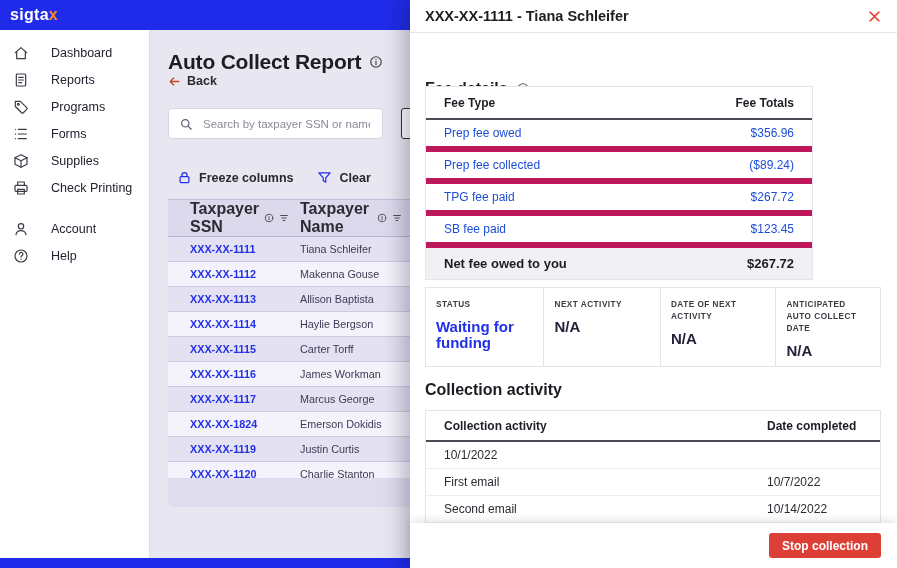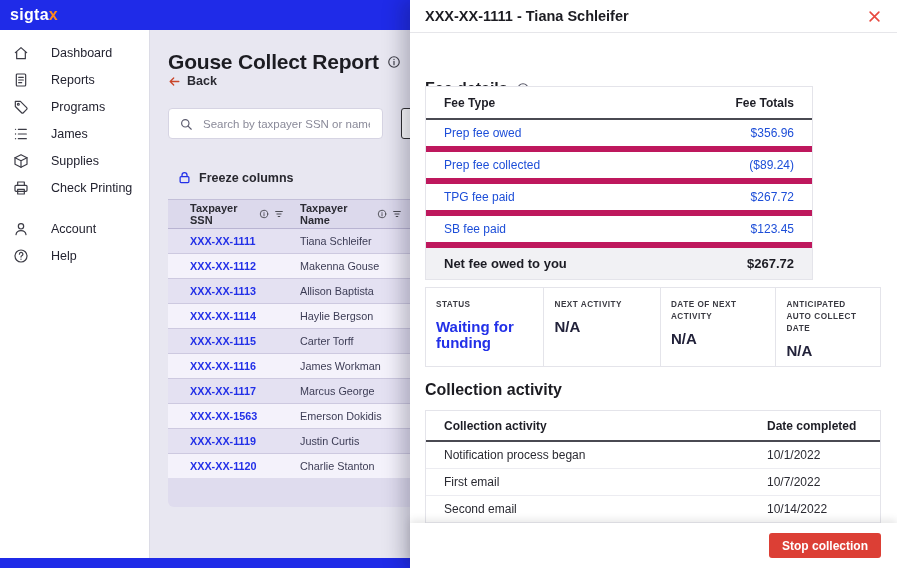--- a/index.html
+++ b/index.html
@@ -29,30 +29,30 @@
   .title-info svg{width:14px;height:14px;}
   .back{position:absolute;left:18px;top:44px;display:flex;align-items:center;gap:6px;font-size:12.5px;font-weight:bold;color:#2b2b33;cursor:pointer;}
   .back-ic{display:flex;width:13px;height:13px;color:#c9452a;}
   .back-ic svg{width:13px;height:13px;}
   .searchbox{position:absolute;left:18px;top:78px;width:215px;height:31px;background:#fff;border:1px solid #d6d4e3;border-radius:4px;display:flex;align-items:center;gap:8px;padding:0 10px;}
   .search-ic{display:flex;width:14px;height:14px;color:#5b5b6e;}
   .search-ic svg{width:14px;height:14px;}
   .searchbox input{border:none;outline:none;background:transparent;width:100%;font-size:11.5px;color:#333;font-family:"Liberation Sans",sans-serif;}
   .searchbox input::placeholder{color:#8a8a99;}
   .mystery{position:absolute;left:251px;top:78px;width:110px;height:31px;background:#fff;border:1px solid #2f2f2f;border-radius:3px;cursor:pointer;}
-  .table-actions{position:absolute;left:27px;top:140px;display:flex;gap:24px;align-items:center;flex-direction:column;}
+  .table-actions{position:absolute;left:27px;top:140px;display:flex;gap:24px;align-items:center;}
   .action{display:flex;align-items:center;gap:7px;font-size:12.5px;font-weight:bold;color:#28282f;cursor:pointer;}
   .action-ic{display:flex;width:15px;height:15px;color:#2230e8;}
   .action-ic svg{width:15px;height:15px;}
 
   
   .grid{position:absolute;left:18px;top:169px;}
   table{border-collapse:collapse;width:600px;table-layout:fixed;}
   col.c1{width:122px;} col.c2{width:118px;} col.c3{width:360px;}
-  thead th{background:#dcd9ec;height:29px;text-align:left;font-size:11px;color:#2b2b33;
+  thead th{background:#dcd9ec;height:29px;text-align:left;font-size:16px;color:#2b2b33;
     border-top:1px solid #c3bfd8;border-bottom:1px solid #b9b4d2;padding:0 6px;cursor:pointer;}
   th.first,td.first{padding-left:22px;}
   th.second,td.second{padding-left:10px;}
   .th-inner{display:flex;align-items:center;gap:5px;}
   .th-ic{display:flex;width:10px;height:10px;color:#4a4a52;}
   .th-ic svg{width:10px;height:10px;}
   .th-ic.fz{width:11px;height:11px;}
   tbody td{height:25px;font-size:10.8px;border-bottom:1px solid #cdc9e0;padding:0 6px;}
   tbody tr{cursor:pointer;}
   tbody tr:nth-child(odd){background:#e4e1f2;}
@@ -144,21 +144,21 @@
       </div>
       <div class="nav-item">
         <span class="nav-ic">
             <svg viewBox="0 0 24 24" fill="none" stroke="currentColor" stroke-width="1.8" stroke-linecap="round" stroke-linejoin="round">
               <path d="M8 5h12M8 12h12M8 19h12"></path>
               <circle cx="3.8" cy="5" r="1" fill="currentColor" stroke="none"></circle>
               <circle cx="3.8" cy="12" r="1" fill="currentColor" stroke="none"></circle>
               <circle cx="3.8" cy="19" r="1" fill="currentColor" stroke="none"></circle>
             </svg>
           </span>
-        <span>James</span>
+        <span>Forms</span>
       </div>
       <div class="nav-item">
         <span class="nav-ic">
             <svg viewBox="0 0 24 24" fill="none" stroke="currentColor" stroke-width="1.8" stroke-linecap="round" stroke-linejoin="round">
               <path d="M12 2.5 21 7v10l-9 4.5L3 17V7z"></path>
               <path d="M3 7l9 4.5L21 7M12 11.5v10"></path>
             </svg>
           </span>
         <span>Supplies</span>
       </div>
@@ -189,21 +189,21 @@
               <circle cx="12" cy="16.8" r="1" fill="currentColor" stroke="none"></circle>
             </svg>
           </span>
         <span>Help</span>
       </div>
     </nav>
   </aside>
 
   <main class="main">
     <div class="page-title-row">
-      <h1>Gouse Collect Report</h1>
+      <h1>Auto Collect Report</h1>
       <span class="title-info">
           <svg viewBox="0 0 24 24" fill="none" stroke="currentColor" stroke-width="2" stroke-linecap="round">
             <circle cx="12" cy="12" r="9"></circle>
             <path d="M12 11v5.5"></path>
             <circle cx="12" cy="7.6" r="1.1" fill="currentColor" stroke="none"></circle>
           </svg>
         </span>
     </div>
 
     <div class="back">
@@ -323,21 +323,21 @@
             <td class="ssn first">XXX-XX-1116</td>
             <td class="tname second">James Workman</td>
             <td></td>
           </tr>
           <tr>
             <td class="ssn first">XXX-XX-1117</td>
             <td class="tname second">Marcus George</td>
             <td></td>
           </tr>
           <tr>
-            <td class="ssn first">XXX-XX-1563</td>
+            <td class="ssn first">XXX-XX-1824</td>
             <td class="tname second">Emerson Dokidis</td>
             <td></td>
           </tr>
           <tr>
             <td class="ssn first">XXX-XX-1119</td>
             <td class="tname second">Justin Curtis</td>
             <td></td>
           </tr>
           <tr>
             <td class="ssn first">XXX-XX-1120</td>
@@ -420,21 +420,20 @@
     <div class="collection-heading-row">
       <span>Collection activity</span>
     </div>
 
     <div class="collection-table">
       <div class="ct-head">
         <span class="ct-col1">Collection activity</span>
         <span class="ct-col2">Date completed</span>
       </div>
       <div class="ct-row">
-        <span class="ct-col1">Notification process began</span>
         <span class="ct-col2">10/1/2022</span>
       </div>
       <div class="ct-row">
         <span class="ct-col1">First email</span>
         <span class="ct-col2">10/7/2022</span>
       </div>
       <div class="ct-row">
         <span class="ct-col1">Second email</span>
         <span class="ct-col2">10/14/2022</span>
       </div>

